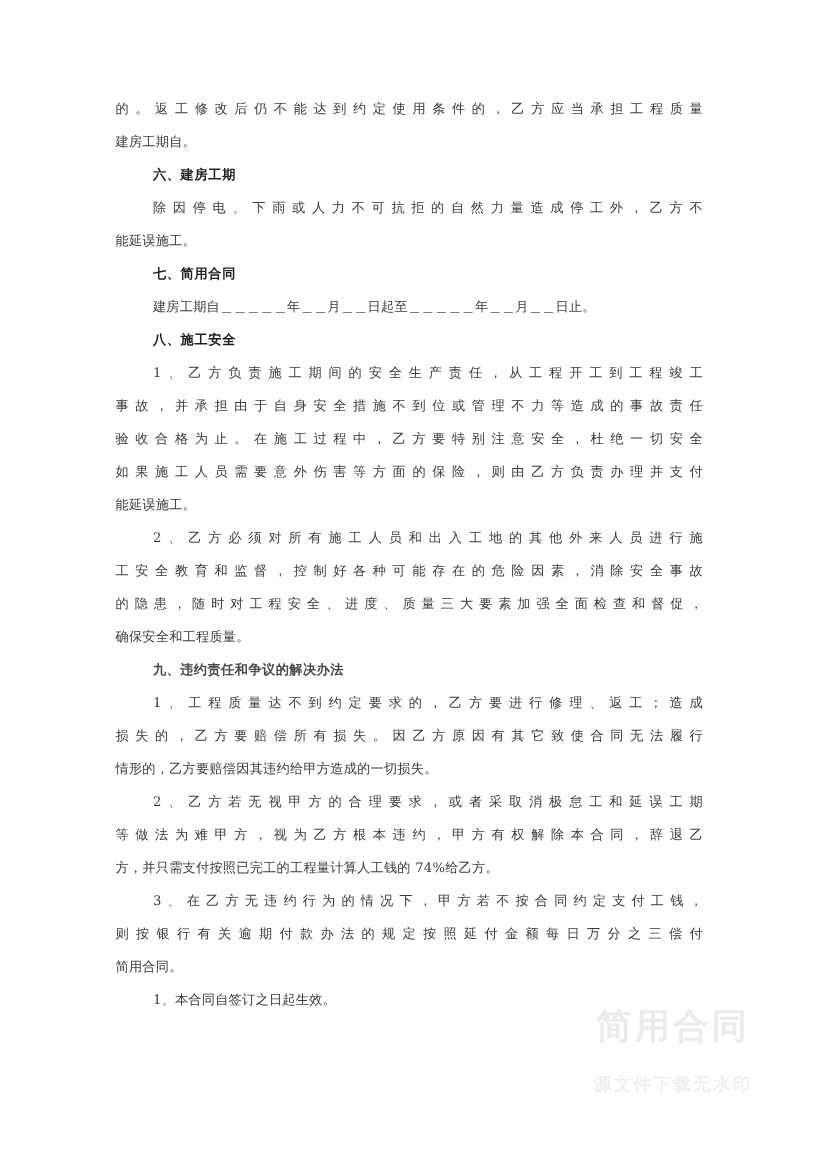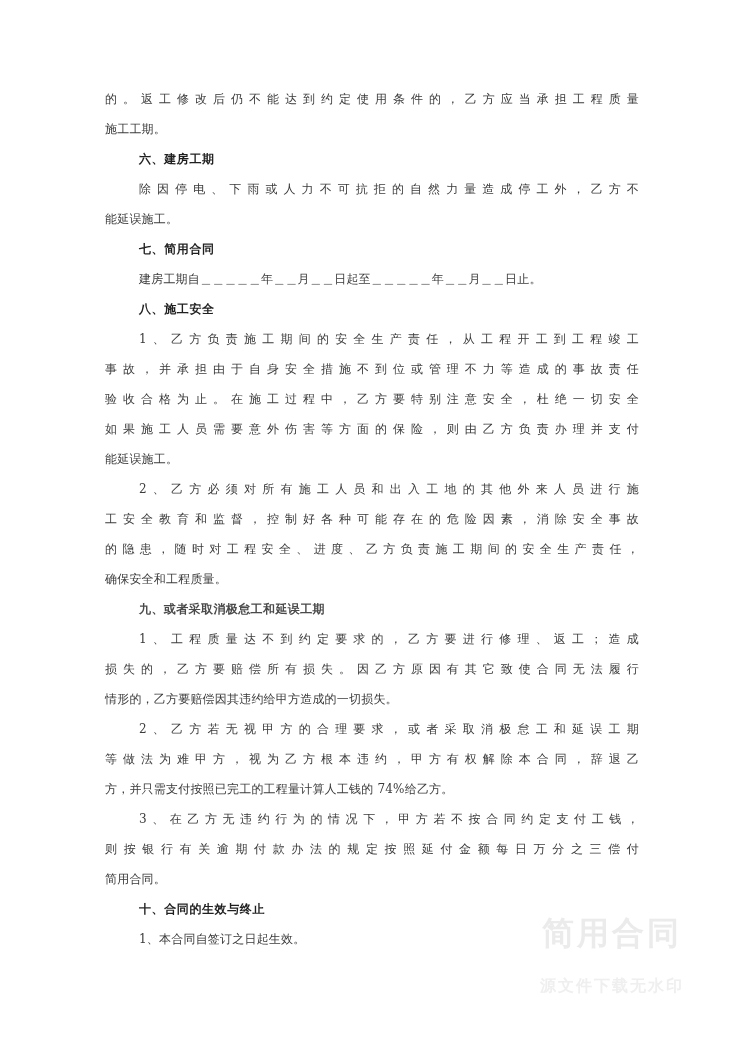--- a/index.html
+++ b/index.html
@@ -82,21 +82,21 @@
 </style>
 </head>
 <body>
 
 <div class="page">
 
   <div class="doc-body">
 
     <div class="para">
       <div class="line justify-full">的。返工修改后仍不能达到约定使用条件的，乙方应当承担工程质量</div>
-      <div class="line">施工工期。</div>
+      <div class="line">建房工期自。</div>
     </div>
 
     <div class="line heading">六、建房工期</div>
     <div class="para">
       <div class="line indent justify-full">除因停电、下雨或人力不可抗拒的自然力量造成停工外，乙方不</div>
       <div class="line">能延误施工。</div>
     </div>
 
     <div class="line heading">七、简用合同</div>
     <div class="para">
@@ -107,42 +107,41 @@
     <div class="para">
       <div class="line indent justify-full">1、乙方负责施工期间的安全生产责任，从工程开工到工程竣工</div>
       <div class="line justify-full">事故，并承担由于自身安全措施不到位或管理不力等造成的事故责任</div>
       <div class="line justify-full">验收合格为止。在施工过程中，乙方要特别注意安全，杜绝一切安全</div>
       <div class="line justify-full">如果施工人员需要意外伤害等方面的保险，则由乙方负责办理并支付</div>
       <div class="line">能延误施工。</div>
     </div>
     <div class="para">
       <div class="line indent justify-full">2、乙方必须对所有施工人员和出入工地的其他外来人员进行施</div>
       <div class="line justify-full">工安全教育和监督，控制好各种可能存在的危险因素，消除安全事故</div>
-      <div class="line justify-full">的隐患，随时对工程安全、进度、乙方负责施工期间的安全生产责任，</div>
+      <div class="line justify-full">的隐患，随时对工程安全、进度、质量三大要素加强全面检查和督促，</div>
       <div class="line">确保安全和工程质量。</div>
     </div>
 
-    <div class="line heading-light">九、或者采取消极怠工和延误工期</div>
+    <div class="line heading-light">九、违约责任和争议的解决办法</div>
     <div class="para">
       <div class="line indent justify-full">1、工程质量达不到约定要求的，乙方要进行修理、返工；造成</div>
       <div class="line justify-full">损失的，乙方要赔偿所有损失。因乙方原因有其它致使合同无法履行</div>
       <div class="line">情形的，乙方要赔偿因其违约给甲方造成的一切损失。</div>
     </div>
     <div class="para">
       <div class="line indent justify-full">2、乙方若无视甲方的合理要求，或者采取消极怠工和延误工期</div>
       <div class="line justify-full">等做法为难甲方，视为乙方根本违约，甲方有权解除本合同，辞退乙</div>
       <div class="line">方，并只需支付按照已完工的工程量计算人工钱的 74%给乙方。</div>
     </div>
     <div class="para">
       <div class="line indent justify-full">3、在乙方无违约行为的情况下，甲方若不按合同约定支付工钱，</div>
       <div class="line justify-full">则按银行有关逾期付款办法的规定按照延付金额每日万分之三偿付</div>
       <div class="line">简用合同。</div>
     </div>
 
-    <div class="line heading">十、合同的生效与终止</div>
     <div class="para">
       <div class="line indent">1、本合同自签订之日起生效。</div>
     </div>
 
   </div>
 
   <div class="watermark">
     <div class="watermark-main">简用合同</div>
     <div class="watermark-sub">源文件下载无水印</div>
   </div>

